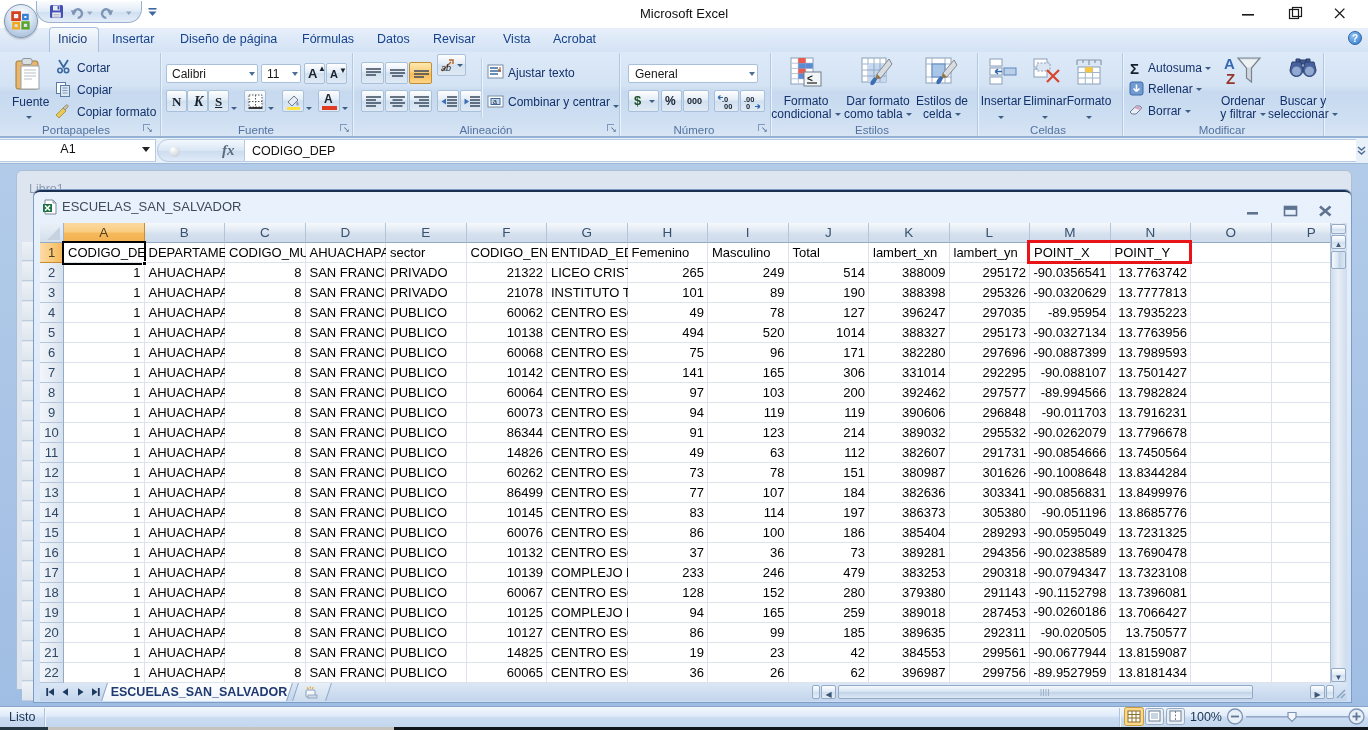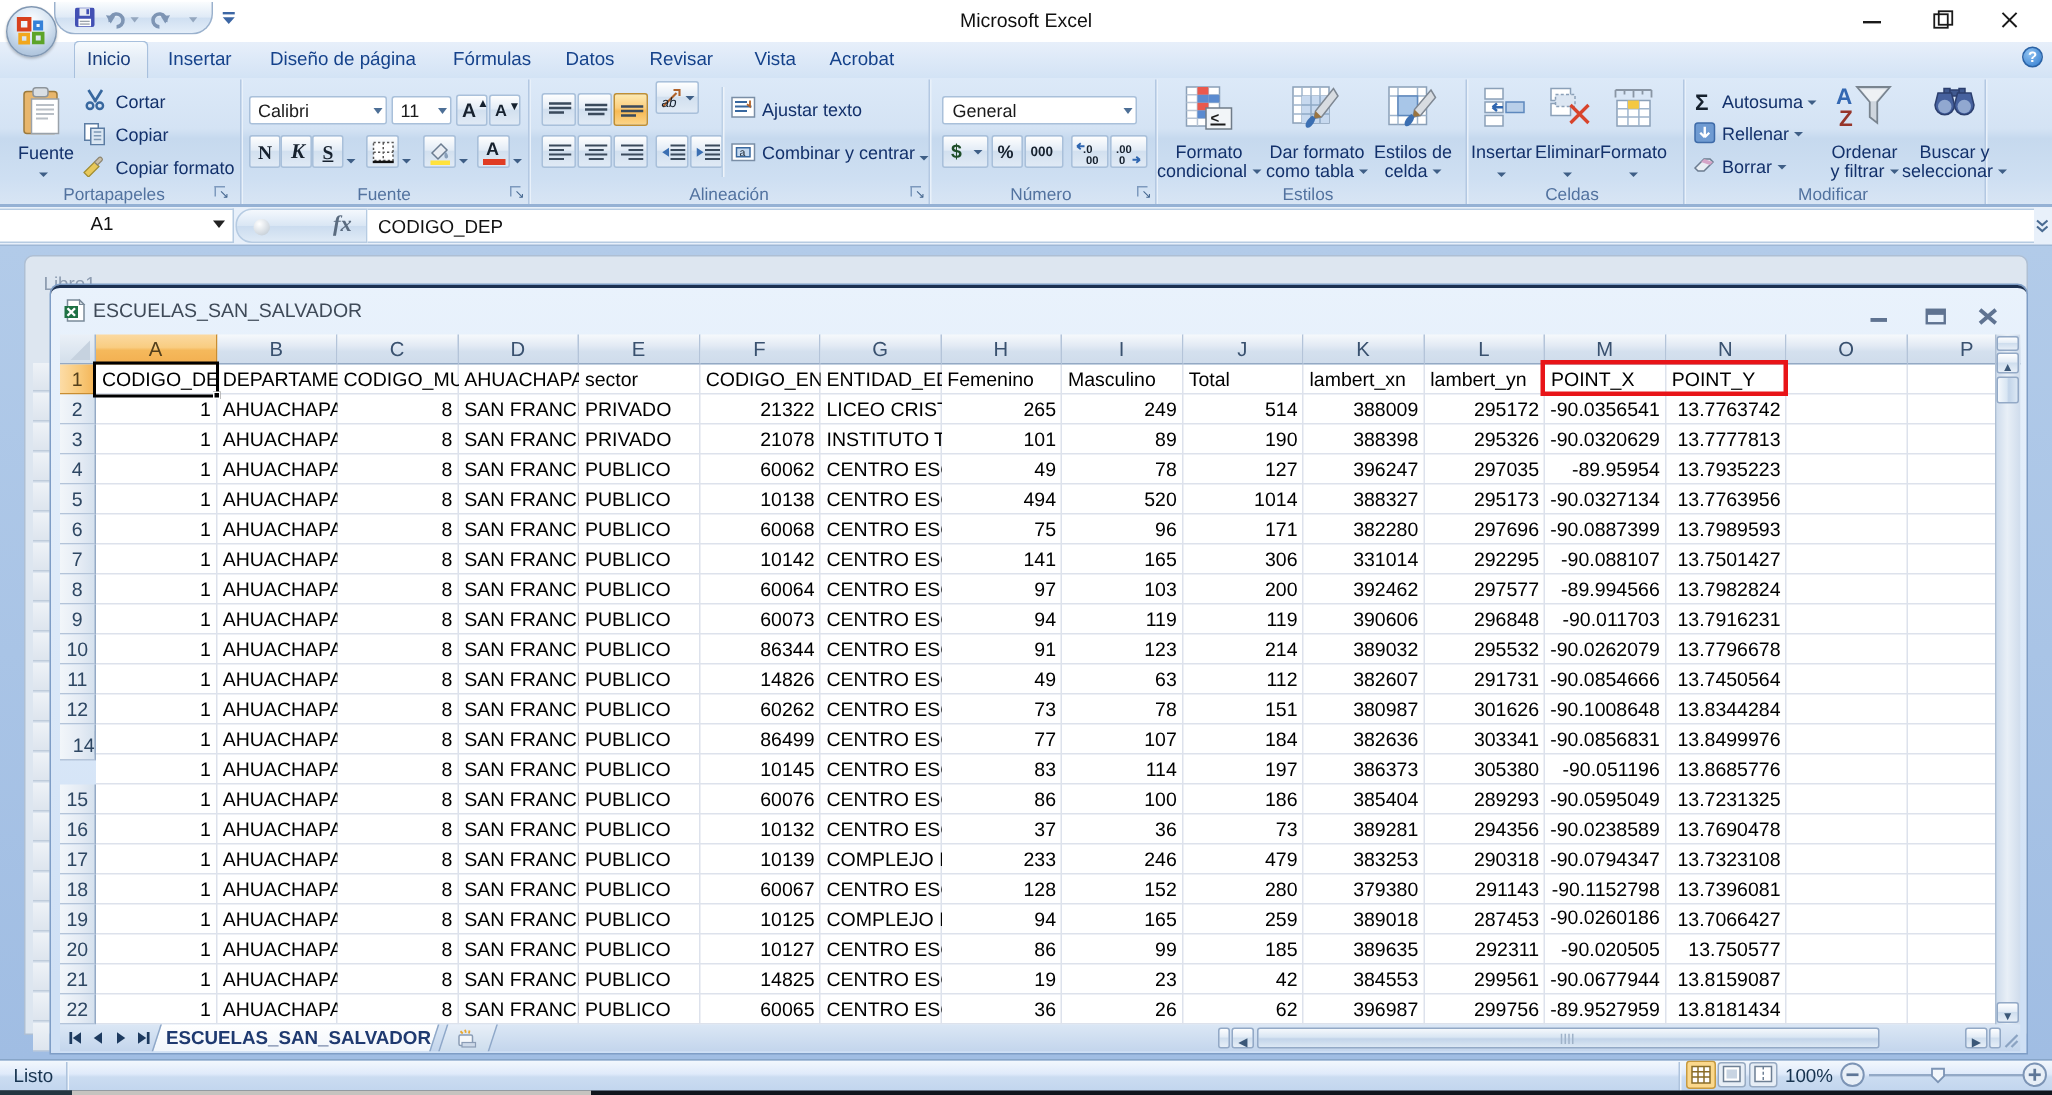--- a/index.html
+++ b/index.html
@@ -546,21 +546,21 @@
 <div class="rh" style="top:301px;">4</div>
 <div class="rh" style="top:321px;">5</div>
 <div class="rh" style="top:341px;">6</div>
 <div class="rh" style="top:361px;">7</div>
 <div class="rh" style="top:381px;">8</div>
 <div class="rh" style="top:401px;">9</div>
 <div class="rh" style="top:421px;">10</div>
 <div class="rh" style="top:441px;">11</div>
 <div class="rh" style="top:461px;">12</div>
 <div class="rh" style="top:481px;">13</div>
-<div class="rh" style="top:485px;text-align:right;">14</div>
+<div class="rh" style="top:501px;">14</div>
 <div class="rh" style="top:521px;">15</div>
 <div class="rh" style="top:541px;">16</div>
 <div class="rh" style="top:561px;">17</div>
 <div class="rh" style="top:581px;">18</div>
 <div class="rh" style="top:601px;">19</div>
 <div class="rh" style="top:621px;">20</div>
 <div class="rh" style="top:641px;">21</div>
 <div class="rh" style="top:661px;">22</div>
       <div class="c cl" style="left:64px;top:241px;width:80.5px;height:20px;">CODIGO_DEP</div>
 <div class="c cl" style="left:144.5px;top:241px;width:80.5px;height:20px;">DEPARTAMENTO</div>

